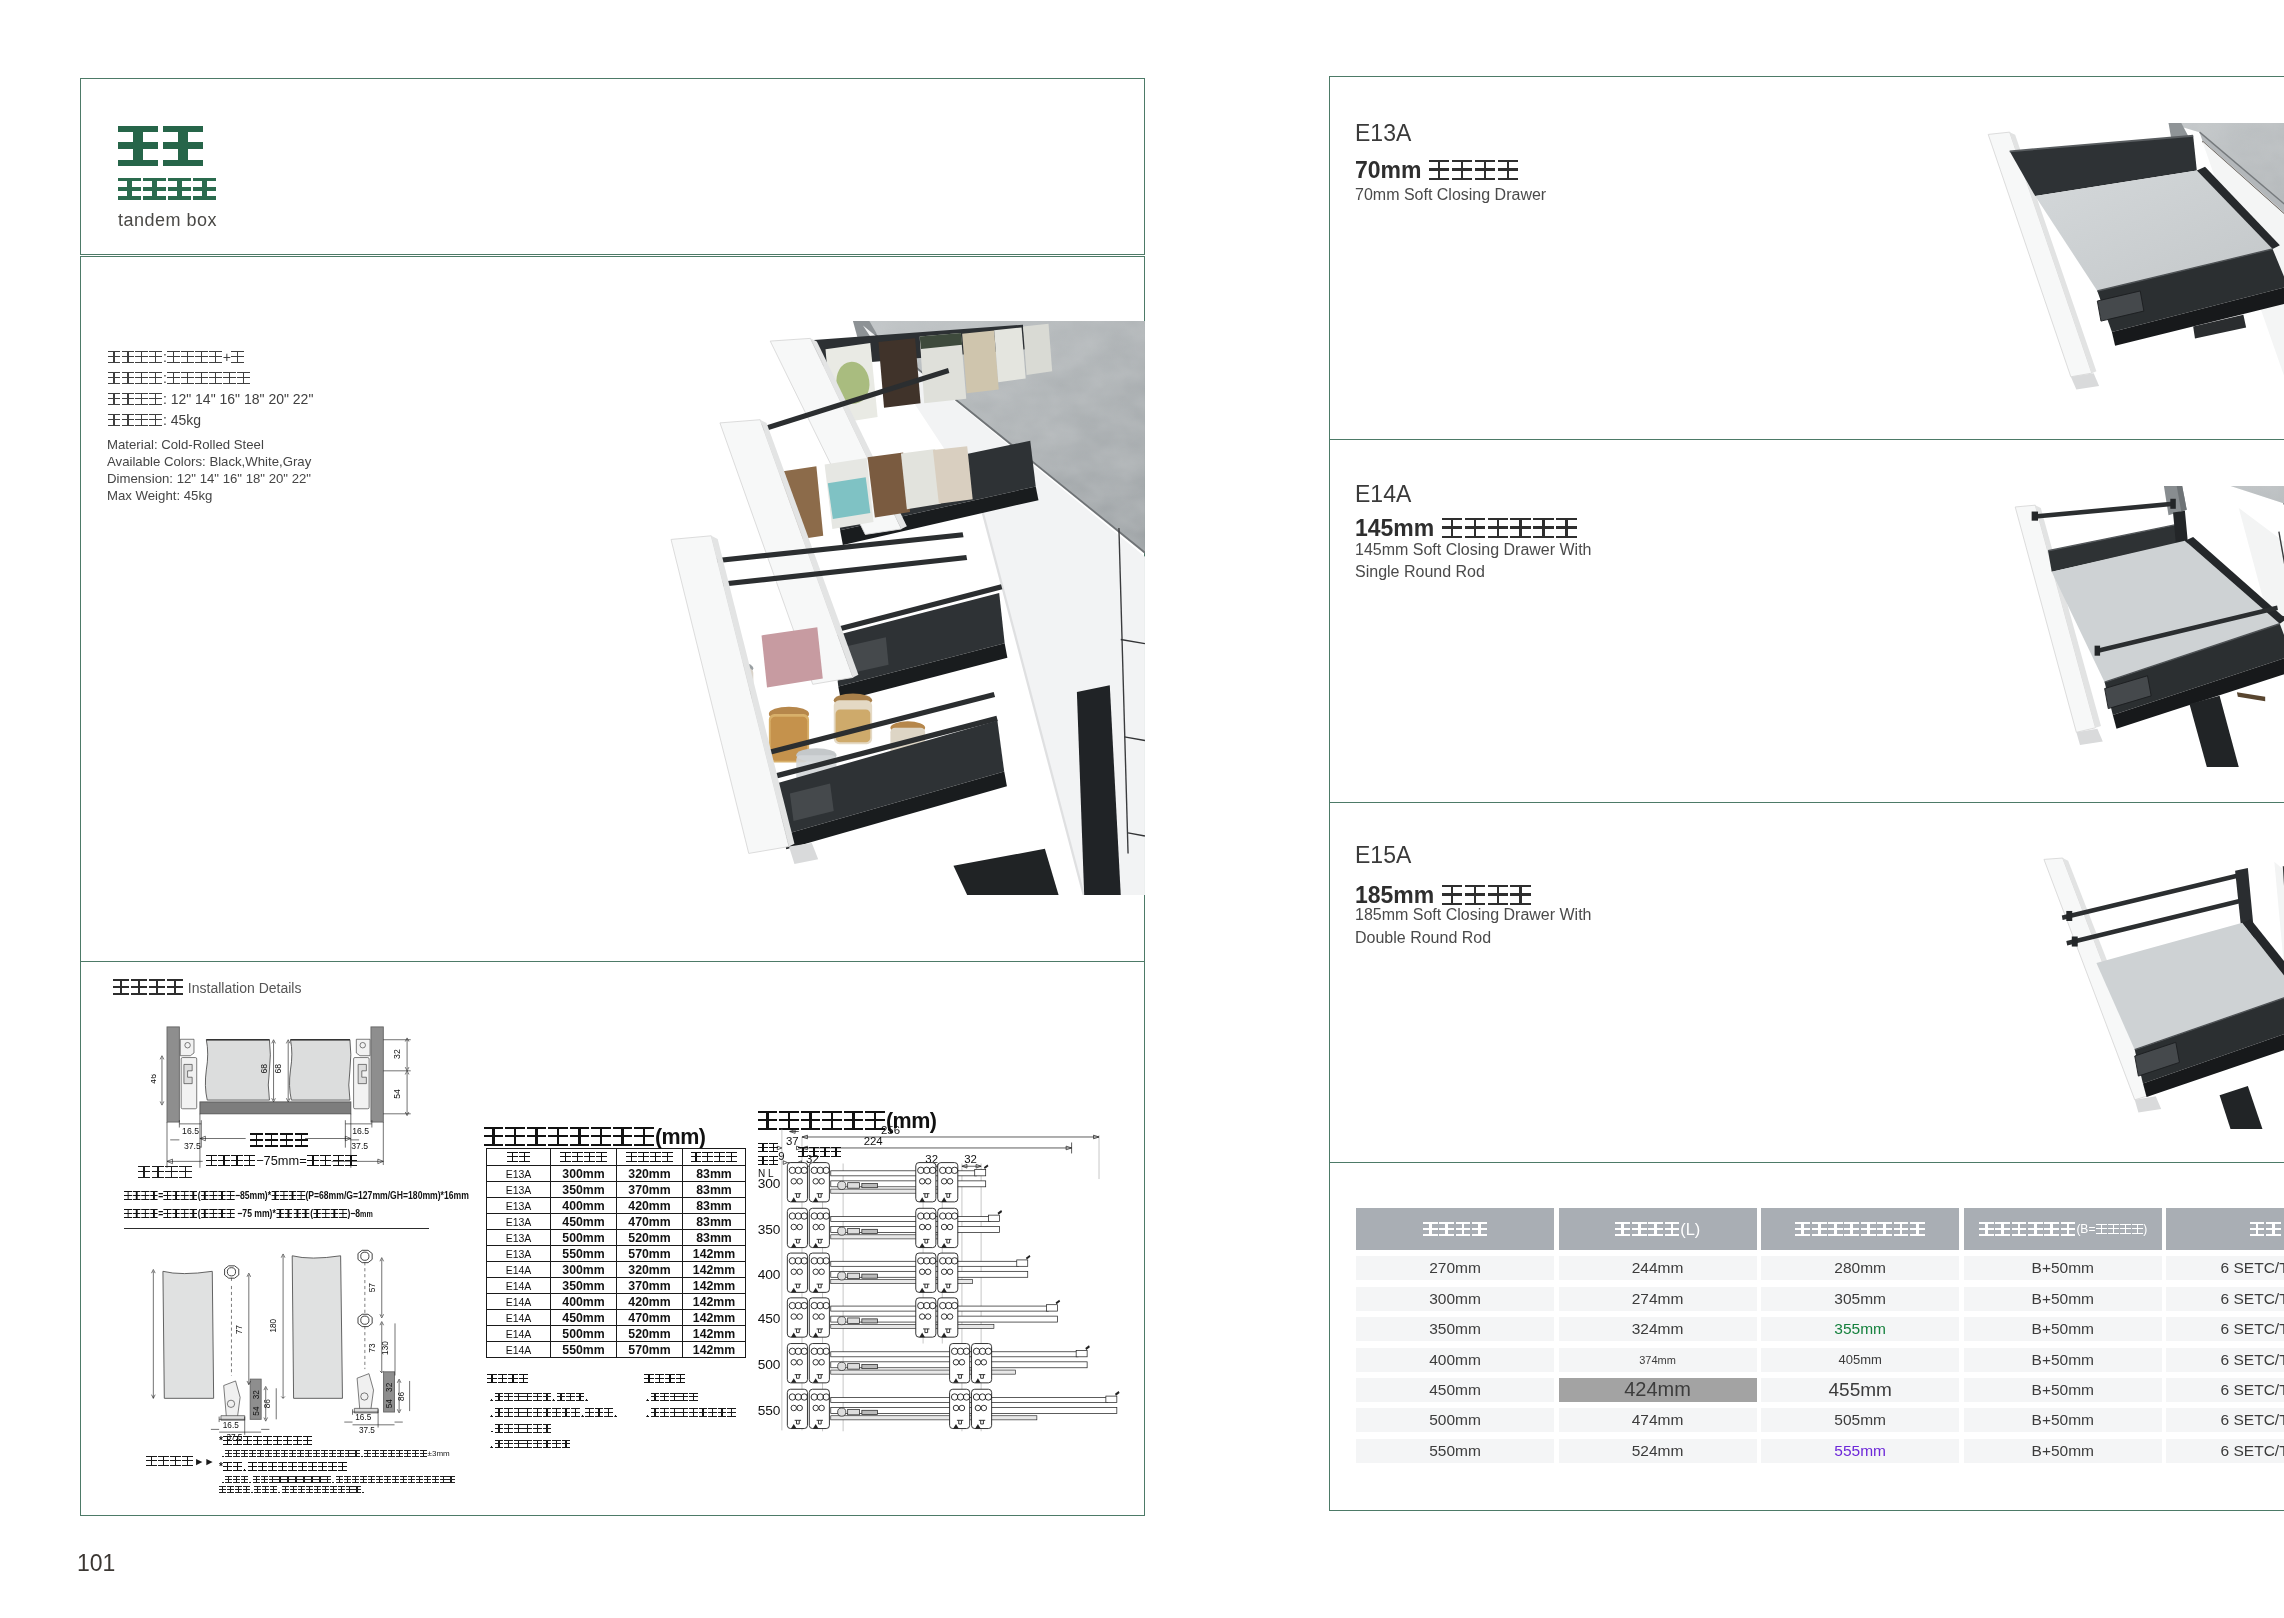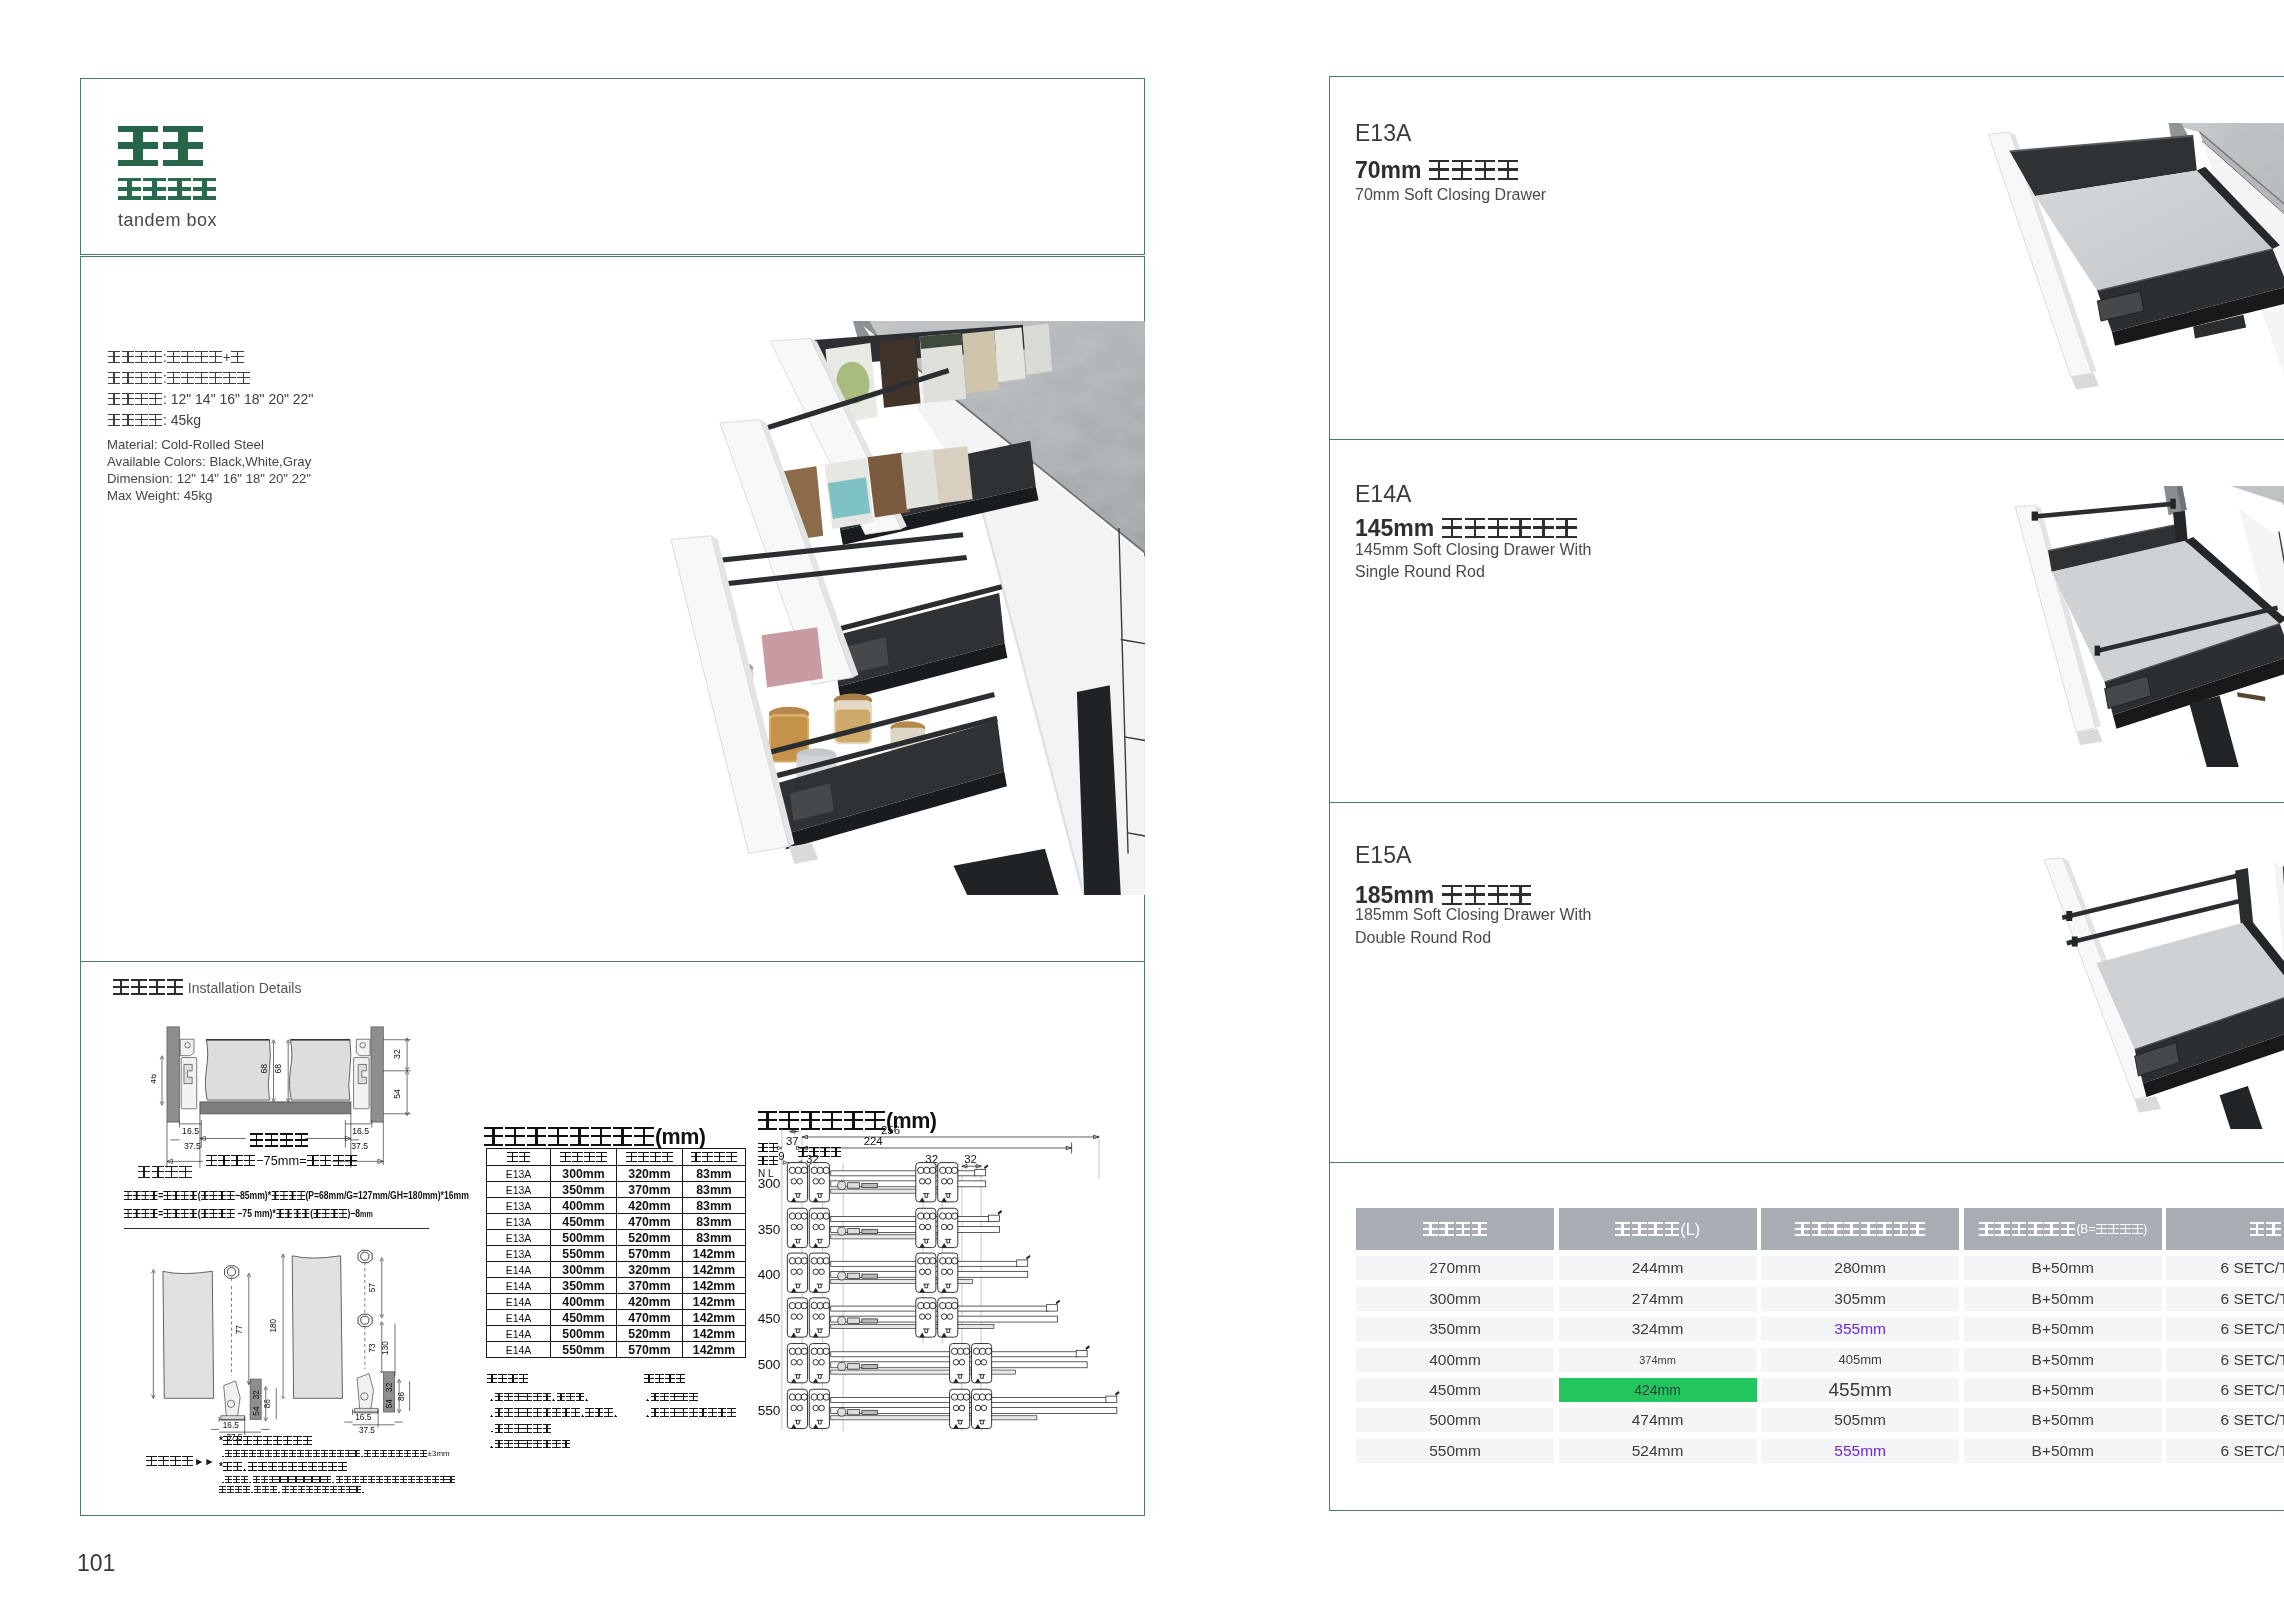--- a/index.html
+++ b/index.html
@@ -911,34 +911,34 @@
     <div style="display:flex;gap:4.6px;margin-top:6.4px">
       <div style="width:198px;height:24px;background:#f4f5f6;color:#3c3c3c;font-size:15.5px;display:flex;align-items:center;justify-content:center">300mm</div>
       <div style="width:198px;height:24px;background:#f4f5f6;color:#3c3c3c;font-size:15.5px;display:flex;align-items:center;justify-content:center">274mm</div>
       <div style="width:198px;height:24px;background:#f4f5f6;color:#3c3c3c;font-size:15.5px;display:flex;align-items:center;justify-content:center">305mm</div>
       <div style="width:198px;height:24px;background:#f4f5f6;color:#3c3c3c;font-size:15.5px;display:flex;align-items:center;justify-content:center">B+50mm</div>
       <div style="width:198px;height:24px;background:#f4f5f6;color:#3c3c3c;font-size:15.5px;display:flex;align-items:center;justify-content:center">6 SETC/TNB</div>
     </div>
     <div style="display:flex;gap:4.6px;margin-top:6.4px">
       <div style="width:198px;height:24px;background:#f4f5f6;color:#3c3c3c;font-size:15.5px;display:flex;align-items:center;justify-content:center">350mm</div>
       <div style="width:198px;height:24px;background:#f4f5f6;color:#3c3c3c;font-size:15.5px;display:flex;align-items:center;justify-content:center">324mm</div>
-      <div style="width:198px;height:24px;background:#f4f5f6;color:#6d28d9;font-size:15.5px;display:flex;align-items:center;justify-content:center">355mm</div>
+      <div style="width:198px;height:24px;background:#f4f5f6;color:#15803d;font-size:15.5px;display:flex;align-items:center;justify-content:center">355mm</div>
       <div style="width:198px;height:24px;background:#f4f5f6;color:#3c3c3c;font-size:15.5px;display:flex;align-items:center;justify-content:center">B+50mm</div>
       <div style="width:198px;height:24px;background:#f4f5f6;color:#3c3c3c;font-size:15.5px;display:flex;align-items:center;justify-content:center">6 SETC/TNB</div>
     </div>
     <div style="display:flex;gap:4.6px;margin-top:6.4px">
       <div style="width:198px;height:24px;background:#f4f5f6;color:#3c3c3c;font-size:15.5px;display:flex;align-items:center;justify-content:center">400mm</div>
       <div style="width:198px;height:24px;background:#f4f5f6;color:#3c3c3c;font-size:11px;display:flex;align-items:center;justify-content:center">374mm</div>
       <div style="width:198px;height:24px;background:#f4f5f6;color:#3c3c3c;font-size:13px;display:flex;align-items:center;justify-content:center">405mm</div>
       <div style="width:198px;height:24px;background:#f4f5f6;color:#3c3c3c;font-size:15.5px;display:flex;align-items:center;justify-content:center">B+50mm</div>
       <div style="width:198px;height:24px;background:#f4f5f6;color:#3c3c3c;font-size:15.5px;display:flex;align-items:center;justify-content:center">6 SETC/TNB</div>
     </div>
     <div style="display:flex;gap:4.6px;margin-top:6.4px">
       <div style="width:198px;height:24px;background:#f4f5f6;color:#3c3c3c;font-size:15.5px;display:flex;align-items:center;justify-content:center">450mm</div>
-      <div style="width:198px;height:24px;background:#22c55e;color:#3c3c3c;font-size:14px;display:flex;align-items:center;justify-content:center">424mm</div>
+      <div style="width:198px;height:24px;background:#a3a3a3;color:#3c3c3c;font-size:20px;display:flex;align-items:center;justify-content:center">424mm</div>
       <div style="width:198px;height:24px;background:#f4f5f6;color:#3c3c3c;font-size:19px;display:flex;align-items:center;justify-content:center">455mm</div>
       <div style="width:198px;height:24px;background:#f4f5f6;color:#3c3c3c;font-size:15.5px;display:flex;align-items:center;justify-content:center">B+50mm</div>
       <div style="width:198px;height:24px;background:#f4f5f6;color:#3c3c3c;font-size:15.5px;display:flex;align-items:center;justify-content:center">6 SETC/TNB</div>
     </div>
     <div style="display:flex;gap:4.6px;margin-top:6.4px">
       <div style="width:198px;height:24px;background:#f4f5f6;color:#3c3c3c;font-size:15.5px;display:flex;align-items:center;justify-content:center">500mm</div>
       <div style="width:198px;height:24px;background:#f4f5f6;color:#3c3c3c;font-size:15.5px;display:flex;align-items:center;justify-content:center">474mm</div>
       <div style="width:198px;height:24px;background:#f4f5f6;color:#3c3c3c;font-size:15.5px;display:flex;align-items:center;justify-content:center">505mm</div>
       <div style="width:198px;height:24px;background:#f4f5f6;color:#3c3c3c;font-size:15.5px;display:flex;align-items:center;justify-content:center">B+50mm</div>
       <div style="width:198px;height:24px;background:#f4f5f6;color:#3c3c3c;font-size:15.5px;display:flex;align-items:center;justify-content:center">6 SETC/TNB</div>

